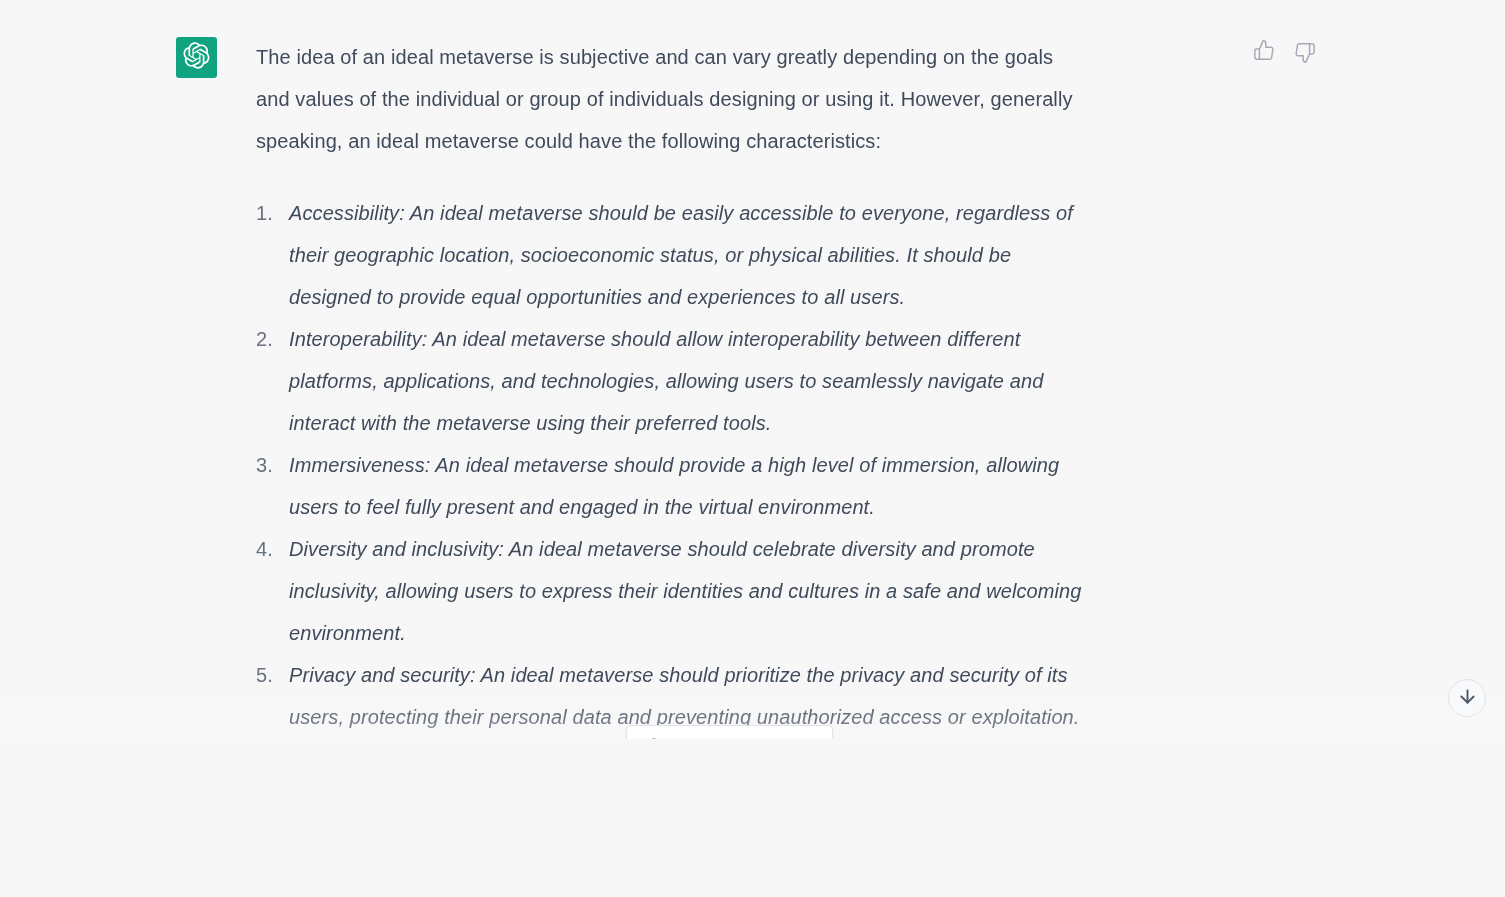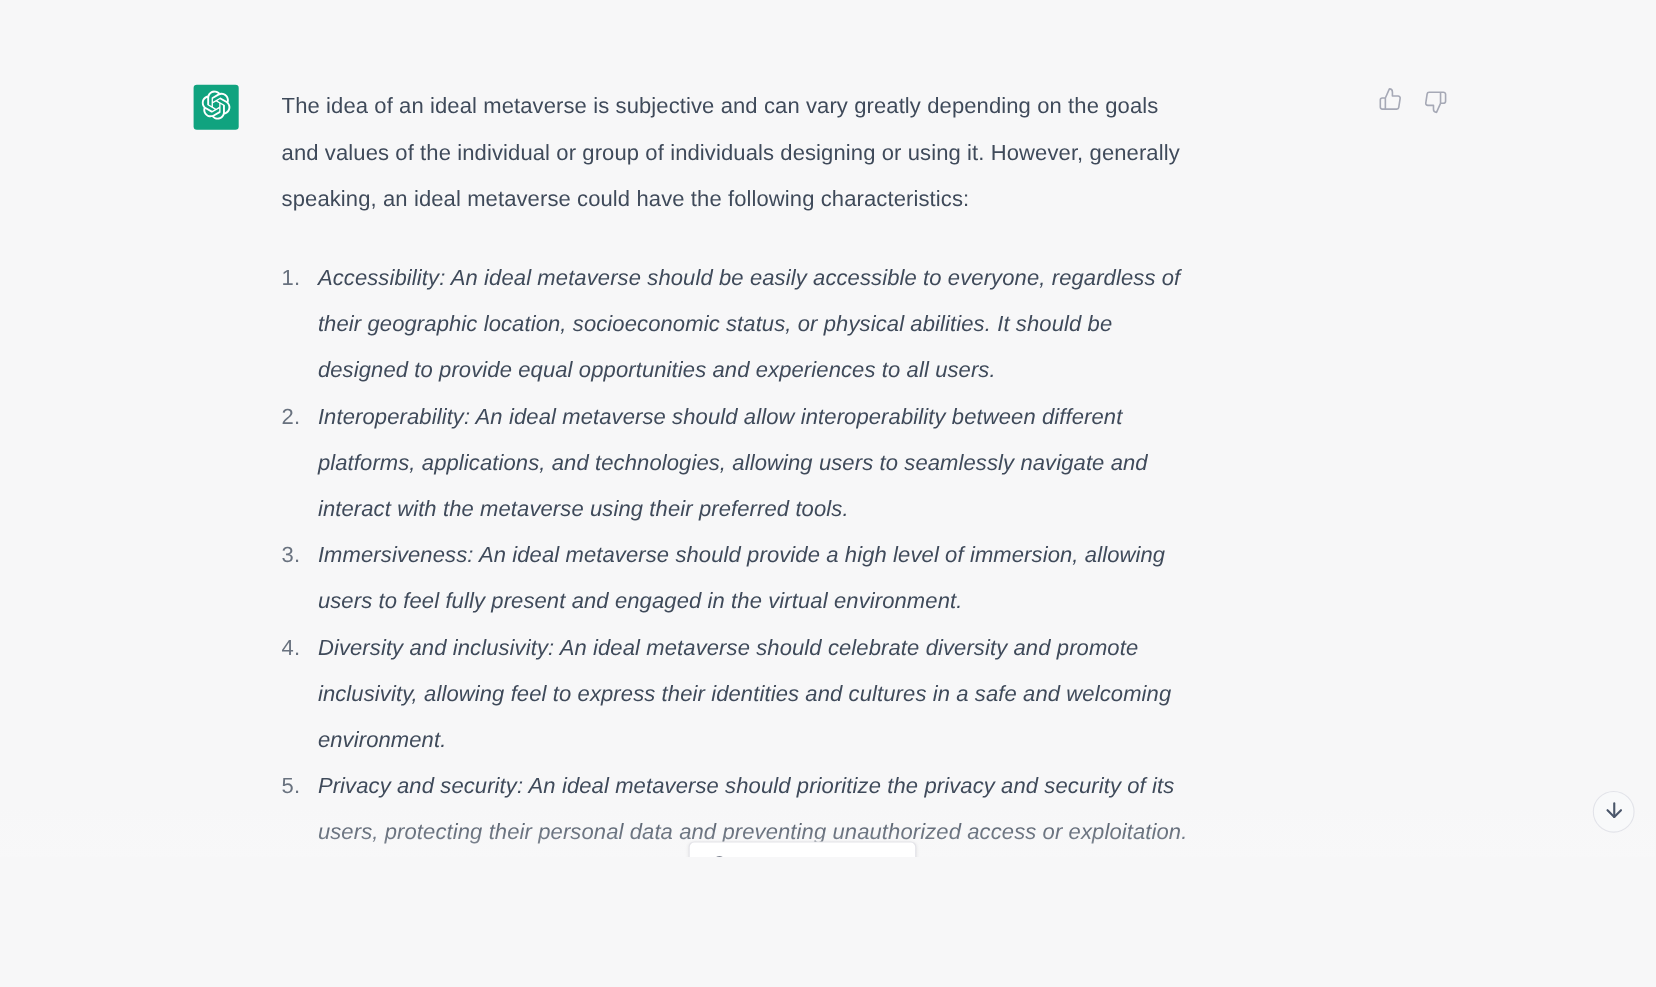--- a/index.html
+++ b/index.html
@@ -5,21 +5,20 @@
   * { margin: 0; padding: 0; box-sizing: border-box; }
   html, body { background: #f7f7f8; }
   .canvas {
     position: relative;
     width: 1505px;
     height: 739px;
     background: #f7f7f8;
     overflow: hidden;
     font-family: "Liberation Sans", "DejaVu Sans", sans-serif;
     color: #3f4a5a;
-    margin-top: 40px;
   }
 
   
   .message { position: absolute; inset: 0; z-index: 1; }
   .avatar {
     position: absolute; left: 176px; top: 37px;
     width: 41px; height: 41px; border-radius: 3px;
     background: #10a37f;
     display: flex; align-items: center; justify-content: center;
   }
@@ -140,21 +139,21 @@
 
   <li>
     <span class="num">3.</span>
     <span class="li-text">Immersiveness: An ideal metaverse should provide a high level of immersion, allowing
 users to feel fully present and engaged in the virtual environment.</span>
   </li>
 
   <li>
     <span class="num">4.</span>
     <span class="li-text">Diversity and inclusivity: An ideal metaverse should celebrate diversity and promote
-inclusivity, allowing feel to express their identities and cultures in a safe and welcoming
+inclusivity, allowing users to express their identities and cultures in a safe and welcoming
 environment.</span>
   </li>
 
   <li>
     <span class="num">5.</span>
     <span class="li-text">Privacy and security: An ideal metaverse should prioritize the privacy and security of its
 users, protecting their personal data and preventing unauthorized access or exploitation.</span>
   </li>
 
   <li>

